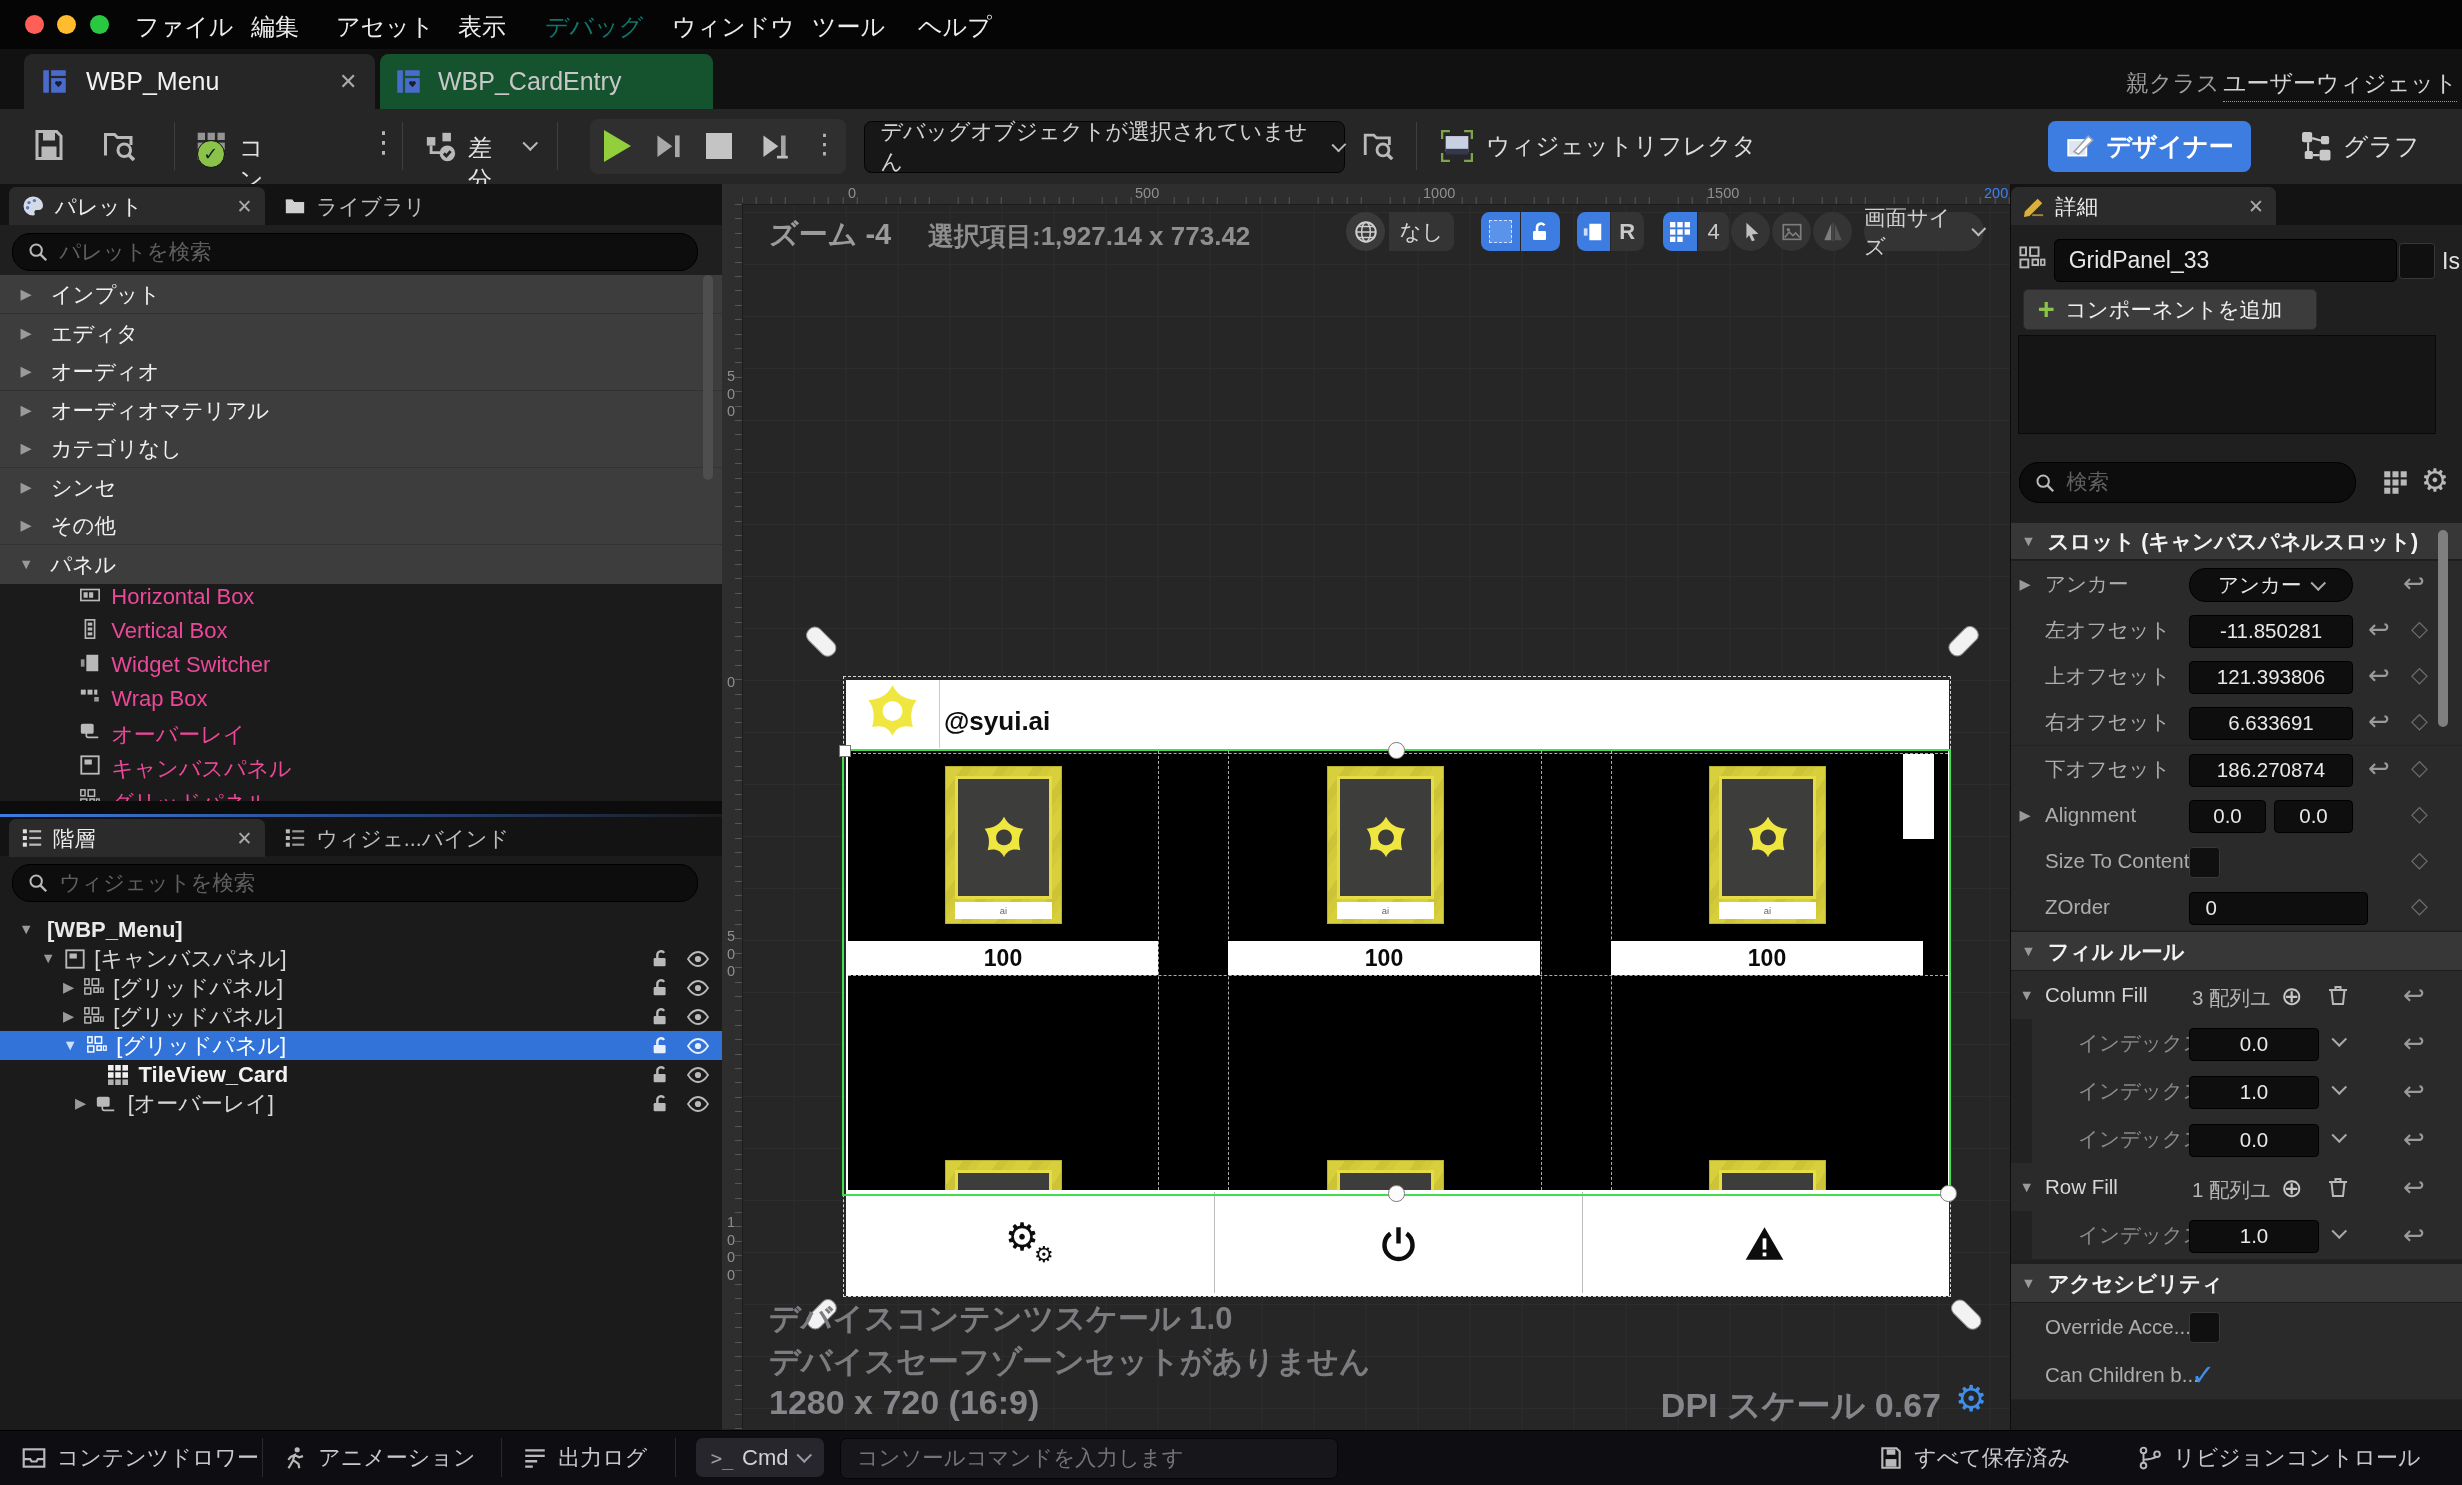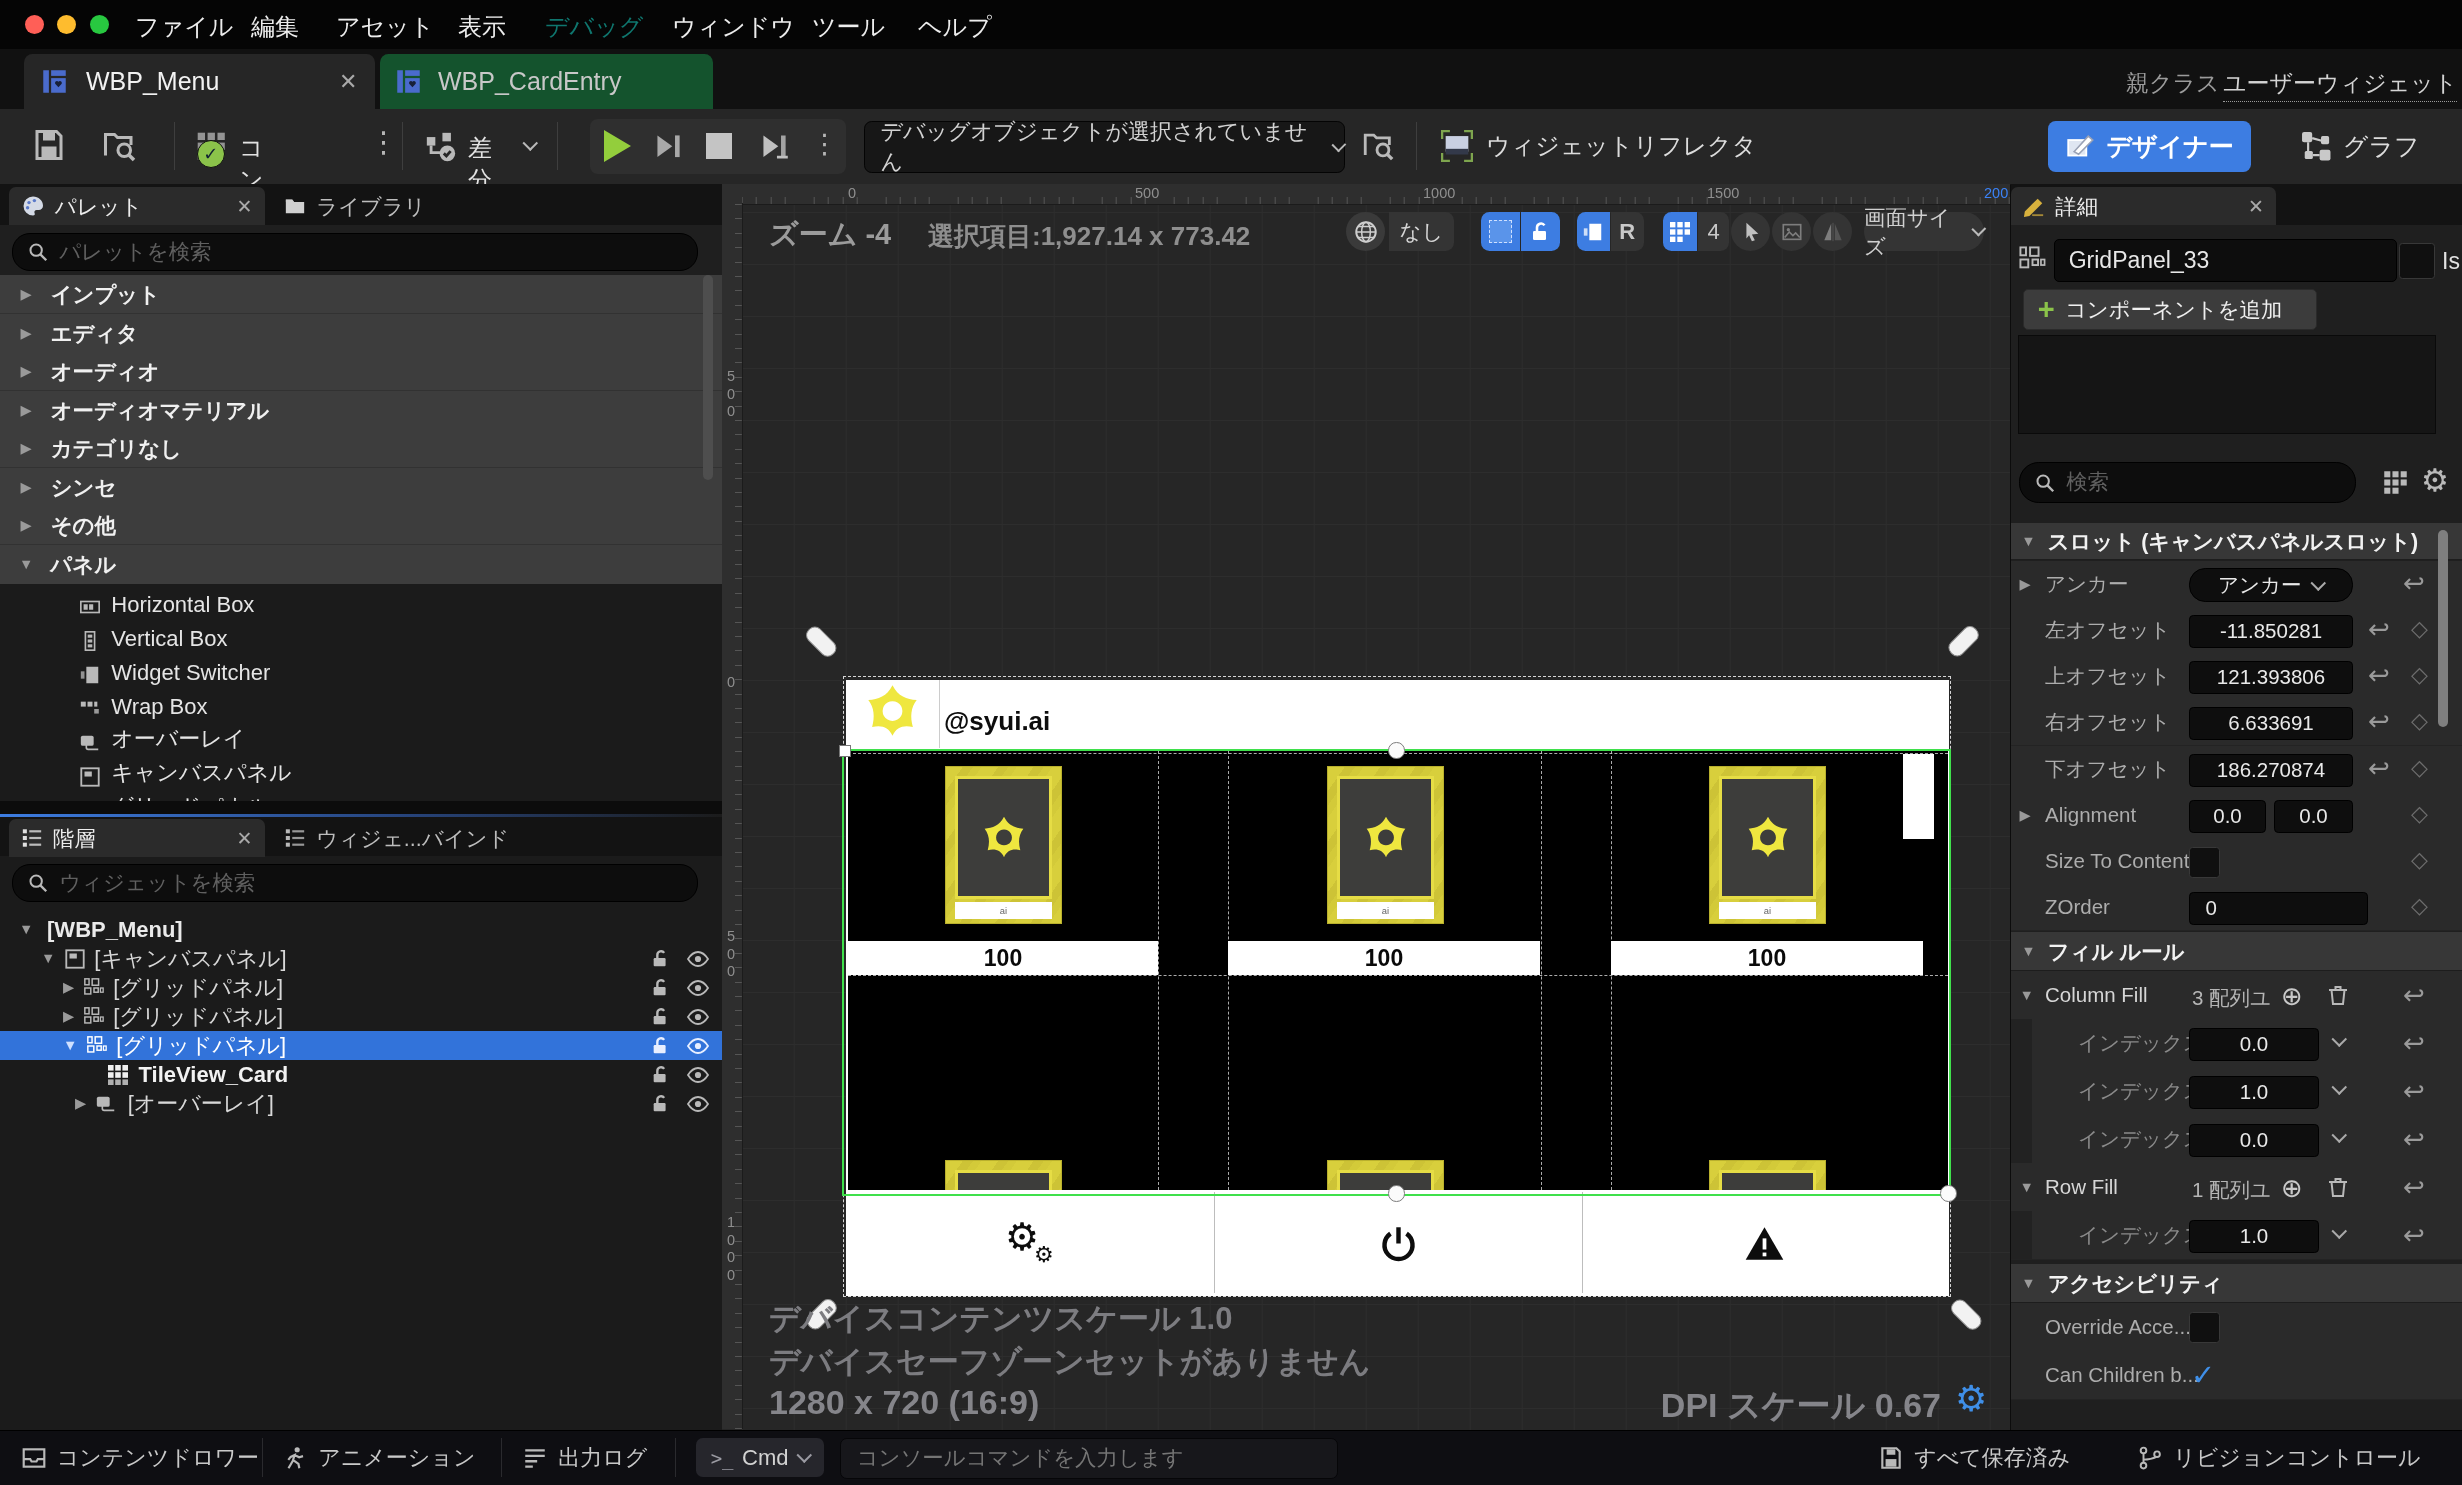--- a/index.html
+++ b/index.html
@@ -8,22 +8,22 @@
   .flex{display:flex;align-items:center}
   .ic{color:#b9b9b9}
   .sep{width:0.9px;background:#3e3e3e}
   .tri{font-size:14.5px;color:#9a9a9a;line-height:1}
   .cv{display:inline-block;width:8.5px;height:8.5px;border-right:2.6px solid currentColor;border-bottom:2.6px solid currentColor;transform:rotate(45deg) translate(-1.7px,-1.7px)}
   .inp{background:#0e0e0e;border:0.9px solid #000;border-radius:4.3px;color:#e9e9e9;font-size:20.5px;display:flex;align-items:center;justify-content:center}
   .srch{background:#0d0d0d;border:0.9px solid #000;border-radius:18px;display:flex;align-items:center;color:#5f5f5f}
   .srch input{background:transparent;border:0;outline:0;color:#bbb;font-size:21.4px;width:80%;font-family:inherit}
   .srch input::placeholder{color:#606060}
   .cat{background:#3d3d3d;border-bottom:0.9px solid #323232;display:flex;align-items:center}
-  .cat .t{color:#f0f0f0;font-weight:bold;font-size:21.4px}
-  .pitem{display:flex;align-items:flex-end;color:#e5e5e5;font-size:22px}
+  .cat .t{color:#f0f0f0;font-weight:normal;font-size:21.4px}
+  .pitem{display:flex;align-items:flex-start;color:#ec4899;font-size:22px}
   .trow{display:flex;align-items:center;color:#d8d8d8;font-size:22px;width:722px;height:29px;position:absolute}
   .prow{position:absolute;left:2011px;width:451px;background:#2a2a2a;border-bottom:0.9px solid #232323}
   .prow .lab{position:absolute;left:34px;top:0;height:100%;display:flex;align-items:center;color:#adadad;font-size:20.5px}
   .shdr{position:absolute;left:2011px;width:451px;background:#373737;display:flex;align-items:center;border-bottom:0.9px solid #1d1d1d}
   .shdr .t{color:#f2f2f2;font-weight:bold;font-size:21.4px;margin-left:12px}
   .undo{color:#9a9a9a;font-size:26px;line-height:1}
   .dia{color:#6d6d6d;font-size:22px;line-height:1}
   .cb{background:#101010;border:0.9px solid #383838;border-radius:3.4px}
   .ants{border:1.7px dashed #d6d6d6}
   .dashv{position:absolute;width:0;border-left:1.7px dashed #c9c9c9;opacity:.85}

